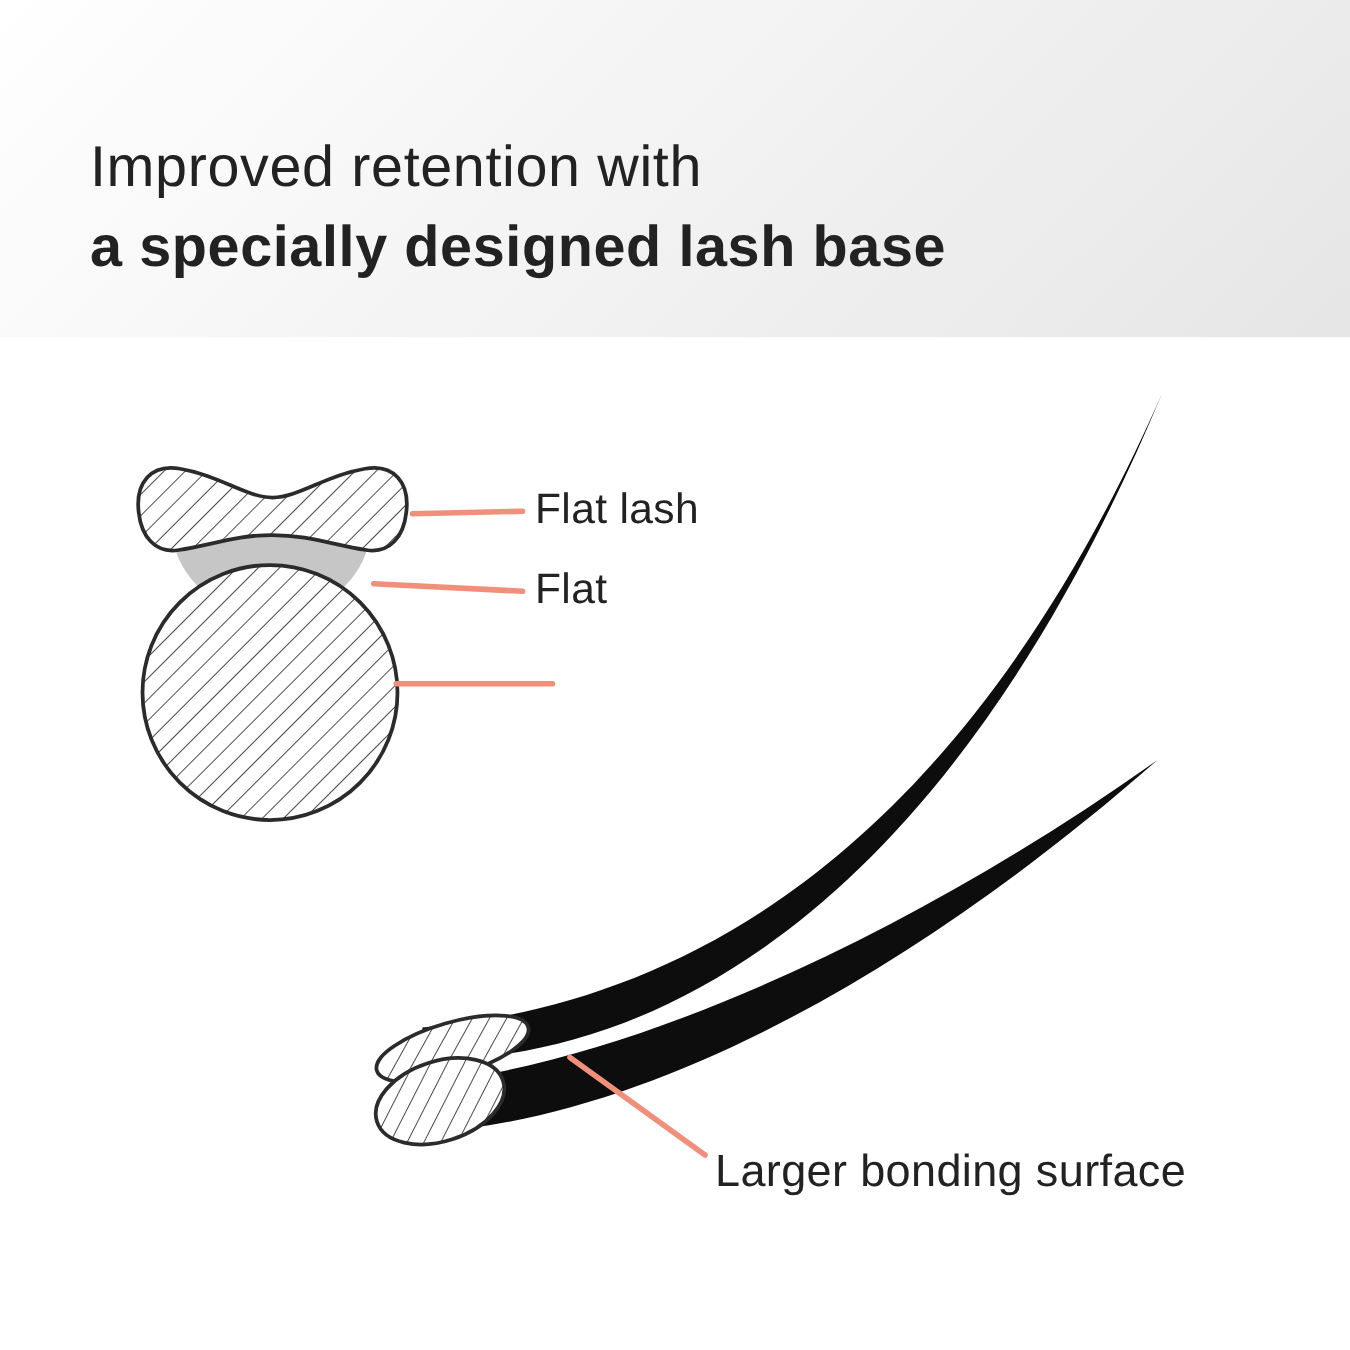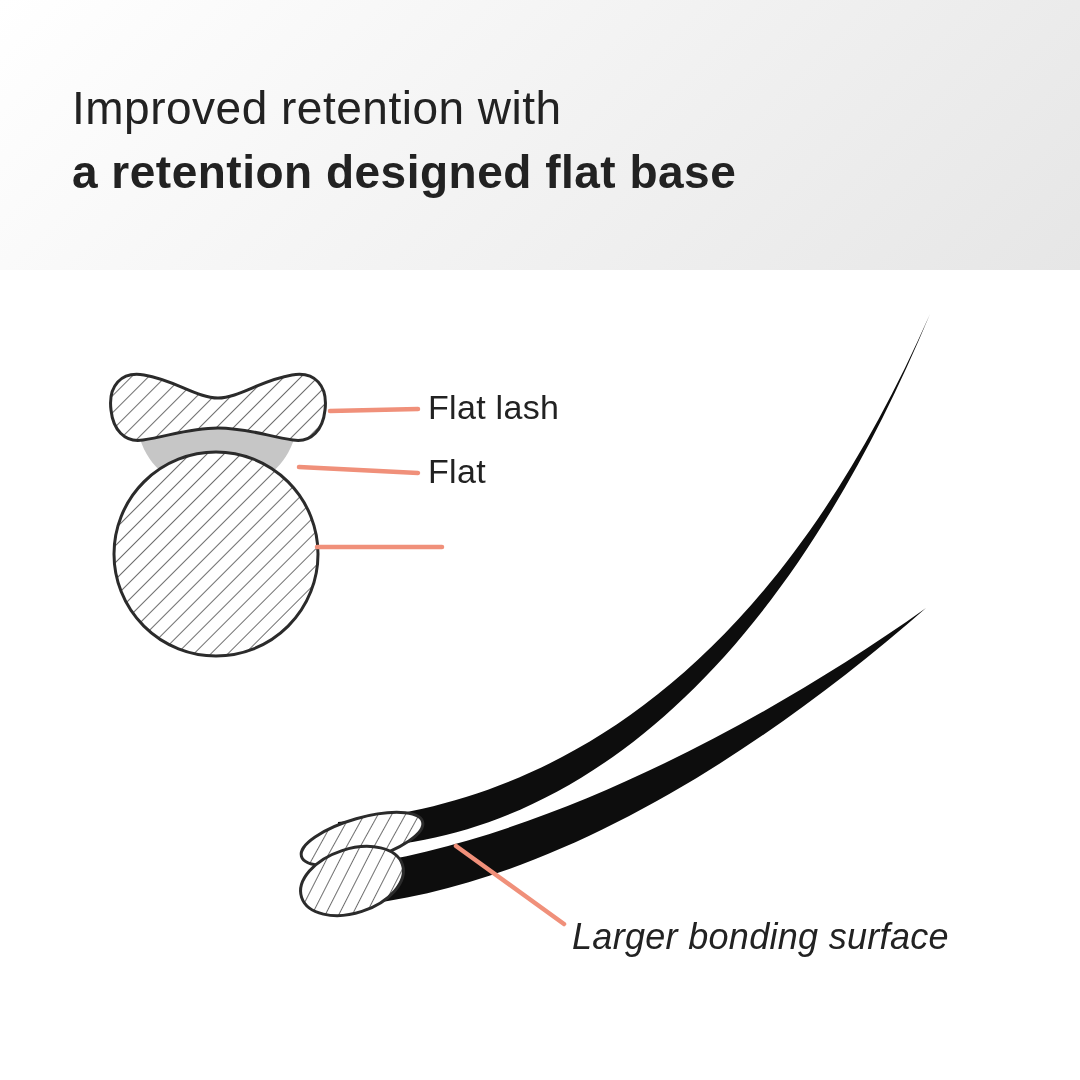--- a/index.html
+++ b/index.html
@@ -23,20 +23,21 @@
     box-sizing: border-box;
     padding: 82px 60px 0 72px;
     background: linear-gradient(135deg, var(--header-bg-start, #ffffff) 0%, var(--header-bg-end, #e6e6e6) 100%);
   }
   .title-line1 {
     font-size: 46px;
     font-weight: 400;
     letter-spacing: 0.5px;
     color: var(--text, #222222);
     line-height: 52px;
+    margin-top: 25px;
   }
   .title-line2 {
     font-size: 46px;
     font-weight: 700;
     letter-spacing: 0.5px;
     color: var(--text, #222222);
     line-height: 52px;
     margin-top: 12px;
   }
   .canvas {
@@ -54,21 +55,21 @@
     height: 810px;
   }
   .label {
     position: absolute;
     font-size: 34px;
     font-weight: 400;
     letter-spacing: 0.3px;
     color: var(--text, #222222);
     white-space: nowrap;
   }
-  .label-bonding { font-size: 36px; font-style: italic; }
+  .label-bonding { font-size: 36px; }
 
   
   .hatch-line {
     stroke: var(--hatch, #4a4a4a);
     stroke-width: 1.6;
   }
   .hatched {
     fill: url(#hatch);
   }
   .outlined {
@@ -90,21 +91,21 @@
     stroke: none;
   }
 </style>
 </head>
 <body>
 
 <div class="poster">
 
   <div class="header">
     <div class="title-line1">Improved retention with</div>
-    <div class="title-line2">a retention designed flat base</div>
+    <div class="title-line2">a specially designed lash base</div>
   </div>
 
   <div class="canvas">
 
     <svg class="diagram" viewBox="0 0 1080 810" xmlns="http://www.w3.org/2000/svg">
       <defs>
         <pattern id="hatch" patternUnits="userSpaceOnUse" width="12" height="12" patternTransform="rotate(45)">
           <rect width="12" height="12" fill="#ffffff"></rect>
           <line class="hatch-line" x1="0" y1="0" x2="0" y2="12"></line>
         </pattern>

